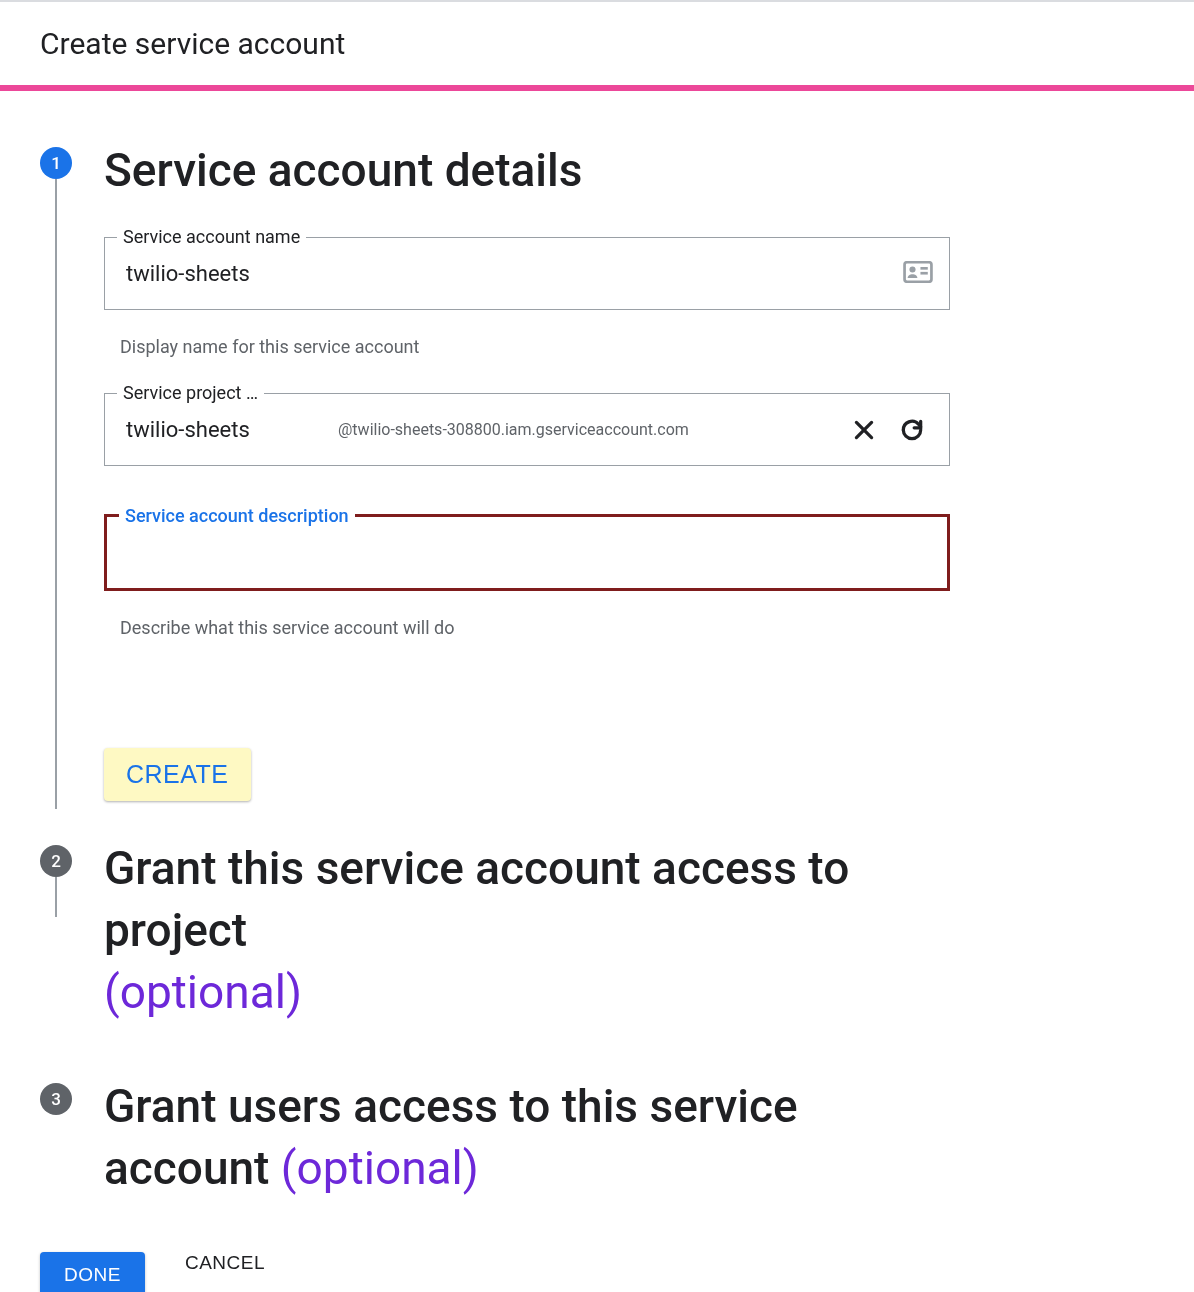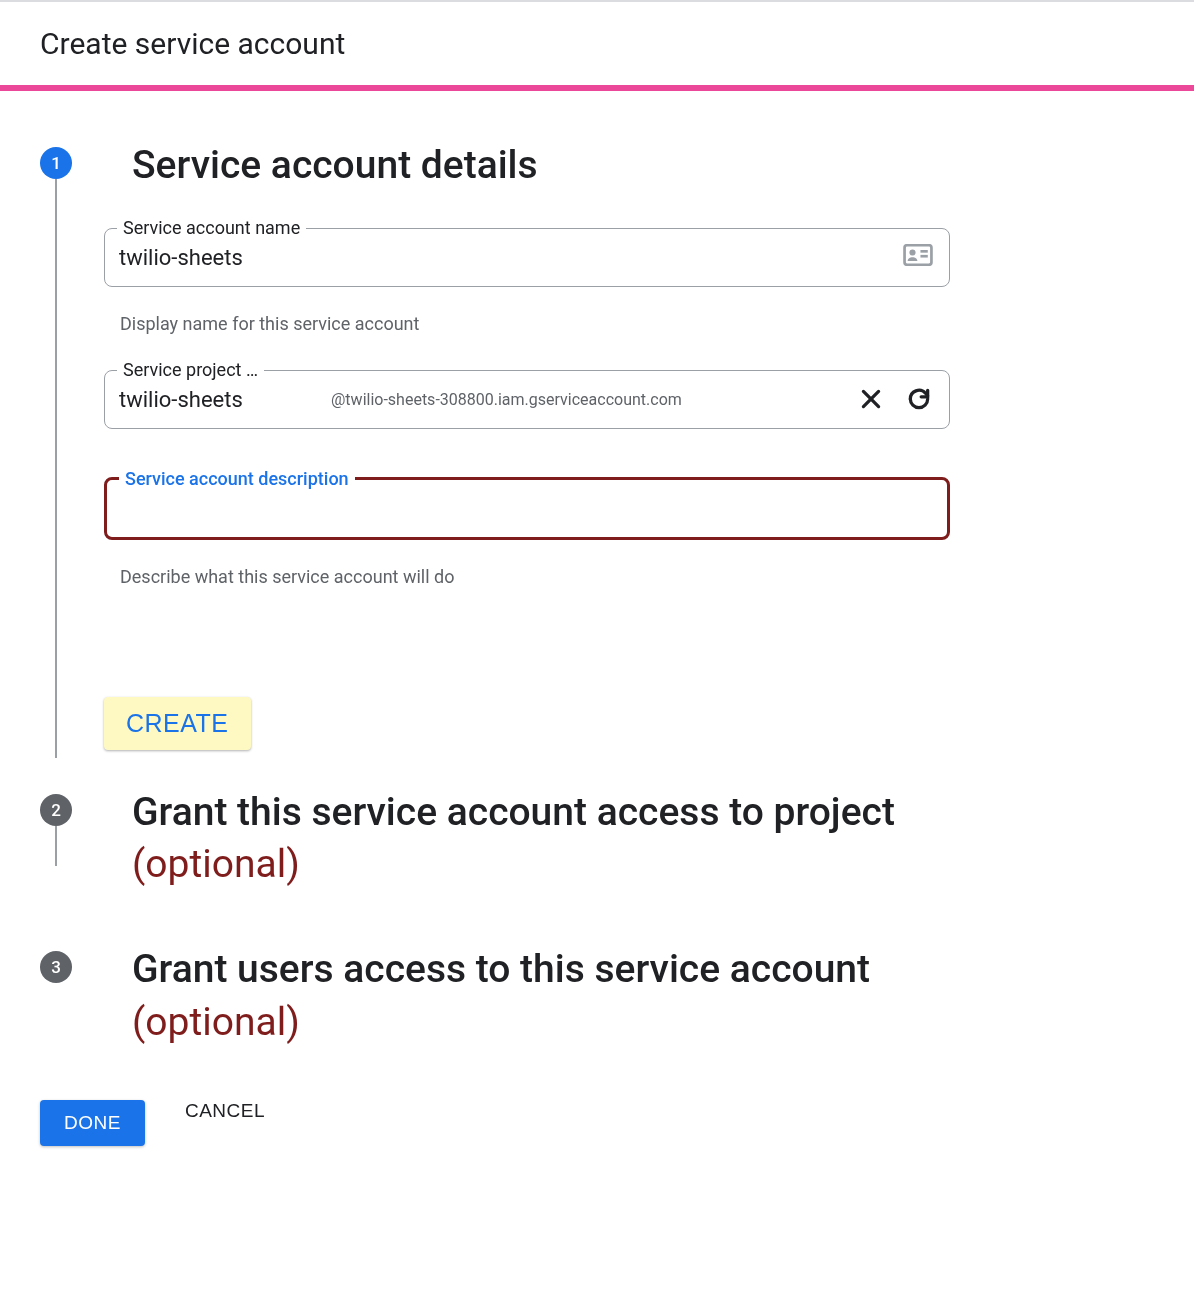--- a/index.html
+++ b/index.html
@@ -42,28 +42,27 @@
       margin-top: 8px;
       z-index: 2;
     }
     .badge-active { background: #1a73e8; }
     .badge-inactive { background: #5f6368; }
     .step-body {
       margin-left: 32px;
       flex: 1;
     }
     .step-title {
-      font-size: 39px;
+      font-size: 46px;
       font-weight: 500;
       color: #202124;
       line-height: 1.35;
-      margin-left: 28px;
     }
     .step-title .optional {
-      color: #7f1d1d;
+      color: #6d28d9;
       font-weight: 400;
     }
     .connector {
       position: absolute;
       left: 15px;
       top: 40px;
       bottom: -8px;
       width: 2px;
       background: #9aa0a6;
     }
@@ -75,22 +74,22 @@
       width: 2px;
       background: #9aa0a6;
     }
     .form-group {
       position: relative;
       margin-top: 36px;
     }
     .field-wrap {
       position: relative;
       border: 1px solid #9aa0a6;
-      border-radius: 8px;
-      padding: 0;
+      border-radius: 0;
+      padding: 7px;
     }
     .field-wrap.focused {
       border: 3px solid #7f1d1d;
     }
     .field-label {
       position: absolute;
       top: -12px;
       left: 12px;
       background: #fff;
       padding: 0 6px;

